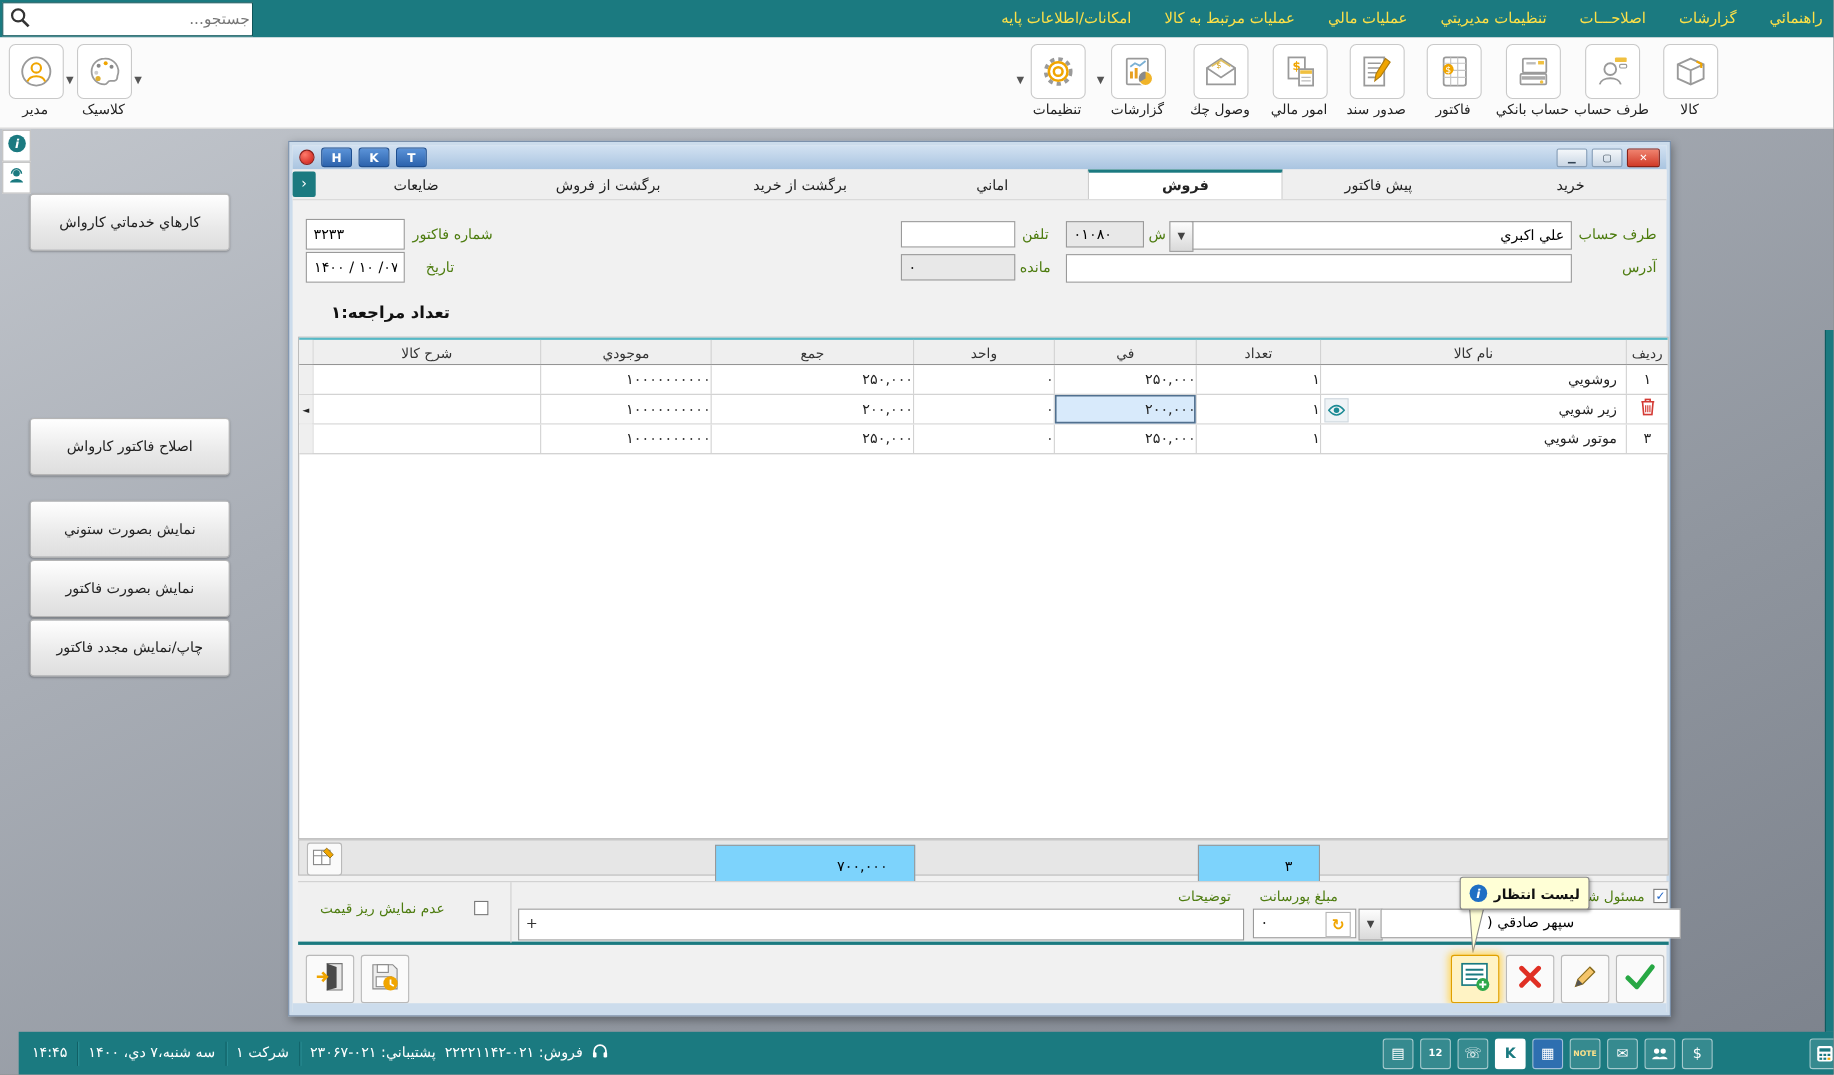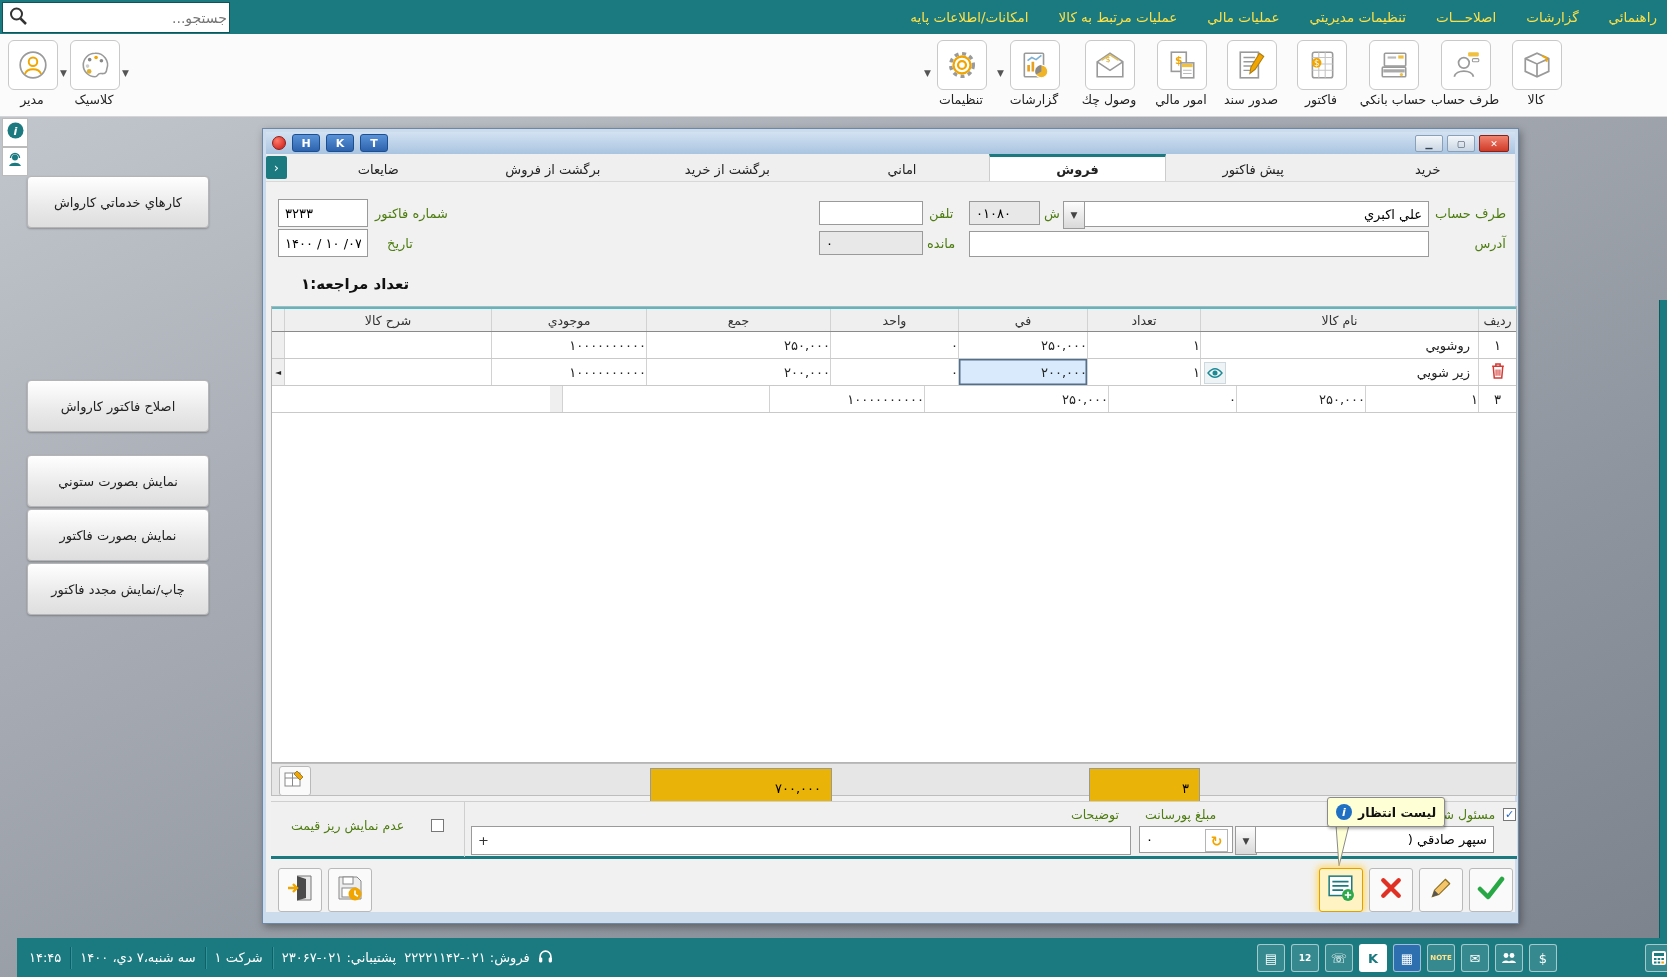--- a/index.html
+++ b/index.html
@@ -54,21 +54,21 @@
   .c-sum{width:184px;}
   .c-stock{width:155px;}
   .c-desc{width:207px;}
   .c-sel{width:12px;border-left:none;background:#efefef;justify-content:center;font-size:8px;color:#222;}
   .num{justify-content:flex-end;padding-left:8px;direction:ltr;}
   .head .num{justify-content:center;padding-left:0;}
   .selcell{background:#d8eafb;box-shadow:inset 0 0 0 1.5px #51708f;}
   .eyebox{position:absolute;left:3px;top:3px;width:20px;height:20px;background:#eef3f6;border:1px solid #cfd8de;display:flex;align-items:center;justify-content:center;}
   
   .totals{position:absolute;left:8px;top:634px;width:1246px;height:33px;background:#e6e6e6;border:1px solid #bdbdbd;box-sizing:border-box;}
-  .totbox{position:absolute;top:4px;height:40px;background:#eab308;border:1px solid #999;box-sizing:border-box;font-size:13px;display:flex;align-items:center;justify-content:flex-end;padding:0 10px;direction:ltr;}
+  .totbox{position:absolute;top:4px;height:40px;background:#7dd3fc;border:1px solid #999;box-sizing:border-box;font-size:13px;display:flex;align-items:center;justify-content:flex-end;padding:0 24px;direction:ltr;}
   .footerform{position:absolute;left:8px;top:672px;width:1246px;height:58px;background:#f0f0f0;border-top:1px solid #cfcfcf;border-bottom:3px solid #1b7a80;box-sizing:border-box;}
   .actionbtn{position:absolute;width:42px;height:42px;background:#fafafa;border:1px solid #b9b9b9;border-radius:3px;display:flex;align-items:center;justify-content:center;}
   .actionbtn.yellow{background:#fff3c4;border:1px solid #e0a000;box-shadow:0 0 7px 2px #ffd966;}
   .tooltip{position:absolute;background:#ffffd6;border:1px solid #8a8a8a;border-radius:3px;box-shadow:1px 2px 3px rgba(0,0,0,.3);display:flex;align-items:center;gap:6px;padding:0 8px;height:28px;font-size:12.5px;font-weight:bold;color:#111;direction:rtl;z-index:5;}
   .infodot{width:16px;height:16px;border-radius:50%;background:#1f6fc4;color:#fff;font-size:11px;font-weight:bold;display:flex;align-items:center;justify-content:center;font-style:italic;}
   .cbx{width:13px;height:13px;border:1px solid #777;background:#fff;display:flex;align-items:center;justify-content:center;font-size:11px;font-weight:bold;color:#2568c8;box-sizing:border-box;}
   
   .statusbar{left:0;top:938px;width:1667px;height:39px;background:#1b7a80;color:#fff;display:flex;align-items:center;font-size:13px;margin-left:17px;}
   .st-sep{width:1px;height:22px;background:#116066;margin:0 9px;box-shadow:1px 0 0 #2e939a;}
   .st-icon{width:26px;height:26px;display:flex;align-items:center;justify-content:center;border:1px solid rgba(255,255,255,.55);border-radius:3px;background:rgba(255,255,255,.12);color:#fff;font-size:13px;position:relative;}
@@ -358,20 +358,21 @@
         <div class="tcell c-price num selcell">۲۰۰,۰۰۰</div>
         <div class="tcell c-unit num">۰</div>
         <div class="tcell c-sum num">۲۰۰,۰۰۰</div>
         <div class="tcell c-stock num">۱۰۰۰۰۰۰۰۰۰۰</div>
         <div class="tcell c-desc"></div>
         <div class="tcell c-sel">◄</div>
       </div>
 
       <div class="trow">
         <div class="tcell c-row">۳</div>
+        <div class="tcell c-name">موتور شويي</div>
         <div class="tcell c-qty num">۱</div>
         <div class="tcell c-price num">۲۵۰,۰۰۰</div>
         <div class="tcell c-unit num">۰</div>
         <div class="tcell c-sum num">۲۵۰,۰۰۰</div>
         <div class="tcell c-stock num">۱۰۰۰۰۰۰۰۰۰۰</div>
         <div class="tcell c-desc"></div>
         <div class="tcell c-sel"></div>
       </div>
     </div>
 
@@ -398,21 +399,21 @@
       <div class="flabel" style="left:800px;top:5px;font-size:12.5px">توضیحات</div>
       <div class="finput" style="left:200px;top:24px;width:660px;height:29px;line-height:27px;color:#333">+</div>
 
       <div class="flabel" style="left:874px;top:5px;font-size:12.5px">مبلغ پورسانت</div>
       <div class="finput" style="left:868px;top:24px;width:94px;height:27px;line-height:25px">۰</div>
       <div style="position:absolute;left:934px;top:27px;width:21px;height:21px;border:1px solid #b5b5b5;background:#fff;display:flex;align-items:center;justify-content:center;color:#f0a500;font-size:14px;font-weight:bold">↻</div>
 
       <div class="flabel" style="left:1140px;top:5px;font-size:12.5px">مسئول شستشو</div>
       <div class="cbx" style="position:absolute;left:1232px;top:6px">✓</div>
       <div class="combo-arrow" style="left:964px;top:24px;height:27px">▼</div>
-      <div class="finput" style="left:984px;top:24px;width:239px;height:27px;line-height:25px;direction:rtl;text-align:right">سپهر صادقي (</div>
+      <div class="finput" style="left:984px;top:24px;width:273px;height:27px;line-height:25px;direction:rtl;text-align:center">سپهر صادقي (</div>
     </div>
 
     <div class="tooltip" style="left:1064px;top:668px">
       <span>لیست انتظار</span>
       <span class="infodot">i</span>
     </div>
     <svg class="abs" style="left:1072px;top:696px" width="16" height="42">
         <polygon points="1,0 14,0 4,41" fill="#ffffd6" stroke="#8a8a8a" stroke-width="1"></polygon>
       </svg>
 

